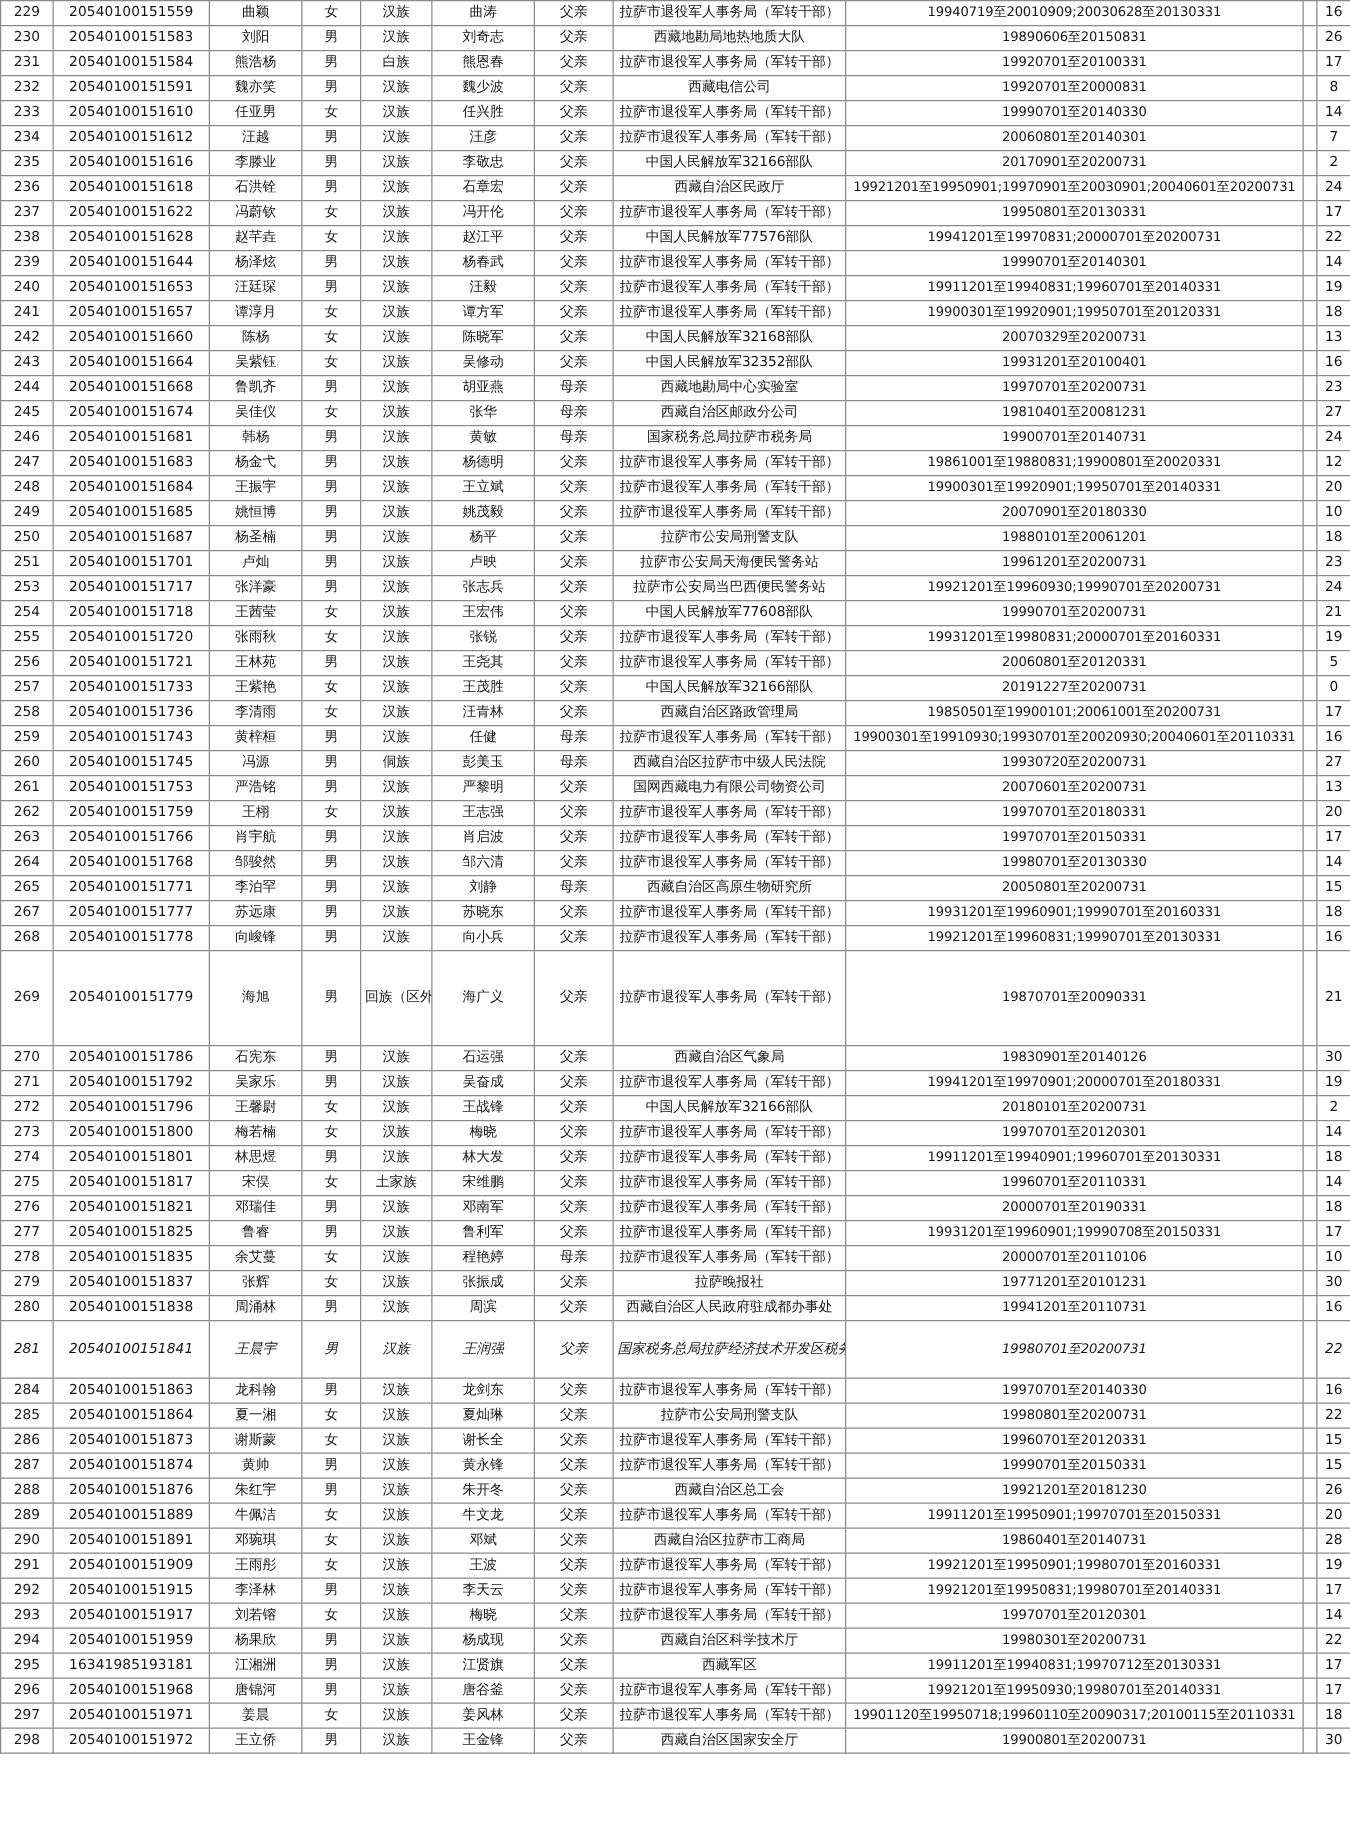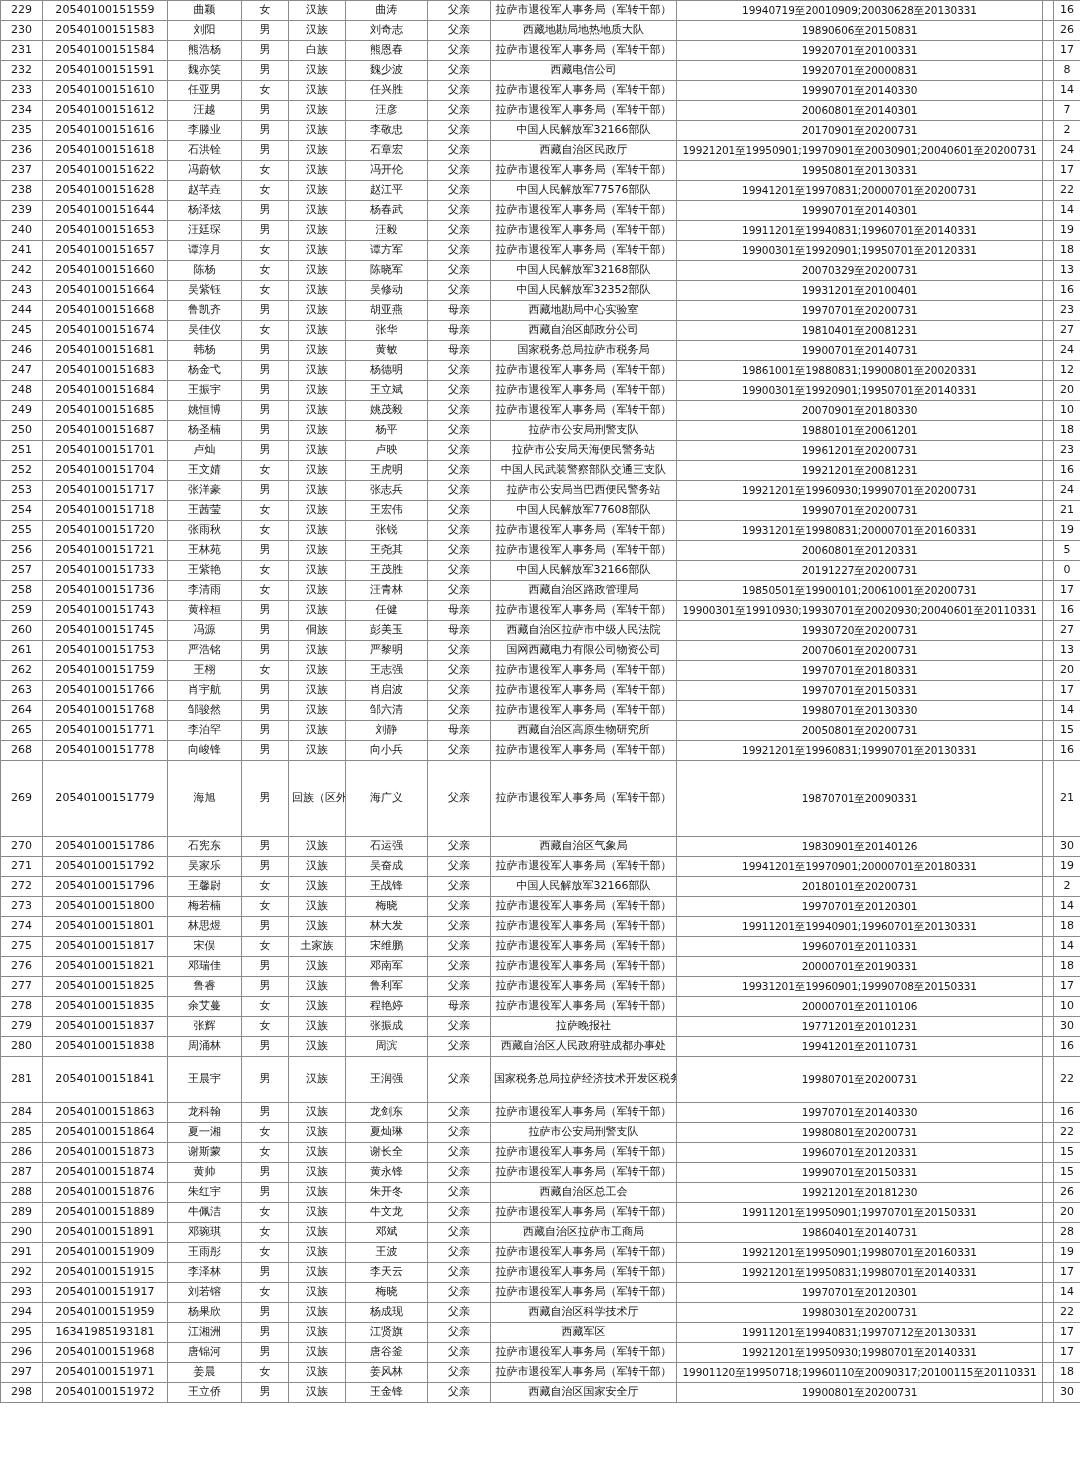--- a/index.html
+++ b/index.html
@@ -55,21 +55,21 @@
   td.sex   { text-align: center; }
   td.eth   { text-align: center; }
   td.relname { text-align: center; }
   td.relation { text-align: center; }
   td.emp   { text-align: center; }
   td.per   { text-align: center; letter-spacing: -0.1px; font-size: 10.5px; }
   td.gap   { border-left: 1px solid #8a8a8a; border-right: 1px solid #8a8a8a; background:#fdfdfd; }
   td.yrs   { text-align: center; }
 
   tr.tall td { height: 76px; }
-  tr.tall2 td { height: 46px; }
+  tr.tall2 td { height: 46px; font-style: italic; }
 
   td.wrapcell {
     white-space: normal;
     word-break: break-all;
     line-height: 1.35;
   }
   td.bottomalign { vertical-align: bottom; padding-bottom: 2px; }
 </style>
 </head>
 <body>
@@ -383,33 +383,20 @@
           <td class="sex">男</td>
           <td class="eth">汉族</td>
           <td class="relname">卢映</td>
           <td class="relation">父亲</td>
           <td class="emp">拉萨市公安局天海便民警务站</td>
           <td class="per">19961201至20200731</td>
           <td class="gap"></td>
           <td class="yrs">23</td>
         </tr>
         <tr>
-          <td class="seq">252</td>
-          <td class="idno">20540100151704</td>
-          <td class="name">王文婧</td>
-          <td class="sex">女</td>
-          <td class="eth">汉族</td>
-          <td class="relname">王虎明</td>
-          <td class="relation">父亲</td>
-          <td class="emp">中国人民武装警察部队交通三支队</td>
-          <td class="per">19921201至20081231</td>
-          <td class="gap"></td>
-          <td class="yrs">16</td>
-        </tr>
-        <tr>
           <td class="seq">253</td>
           <td class="idno">20540100151717</td>
           <td class="name">张洋豪</td>
           <td class="sex">男</td>
           <td class="eth">汉族</td>
           <td class="relname">张志兵</td>
           <td class="relation">父亲</td>
           <td class="emp">拉萨市公安局当巴西便民警务站</td>
           <td class="per">19921201至19960930;19990701至20200731</td>
           <td class="gap"></td>
@@ -563,20 +550,33 @@
           <td class="idno">20540100151771</td>
           <td class="name">李泊罕</td>
           <td class="sex">男</td>
           <td class="eth">汉族</td>
           <td class="relname">刘静</td>
           <td class="relation">母亲</td>
           <td class="emp">西藏自治区高原生物研究所</td>
           <td class="per">20050801至20200731</td>
           <td class="gap"></td>
           <td class="yrs">15</td>
+        </tr>
+        <tr>
+          <td class="seq">267</td>
+          <td class="idno">20540100151777</td>
+          <td class="name">苏远康</td>
+          <td class="sex">男</td>
+          <td class="eth">汉族</td>
+          <td class="relname">苏晓东</td>
+          <td class="relation">父亲</td>
+          <td class="emp">拉萨市退役军人事务局（军转干部）</td>
+          <td class="per">19931201至19960901;19990701至20160331</td>
+          <td class="gap"></td>
+          <td class="yrs">18</td>
         </tr>
         <tr>
           <td class="seq">268</td>
           <td class="idno">20540100151778</td>
           <td class="name">向峻锋</td>
           <td class="sex">男</td>
           <td class="eth">汉族</td>
           <td class="relname">向小兵</td>
           <td class="relation">父亲</td>
           <td class="emp">拉萨市退役军人事务局（军转干部）</td>

